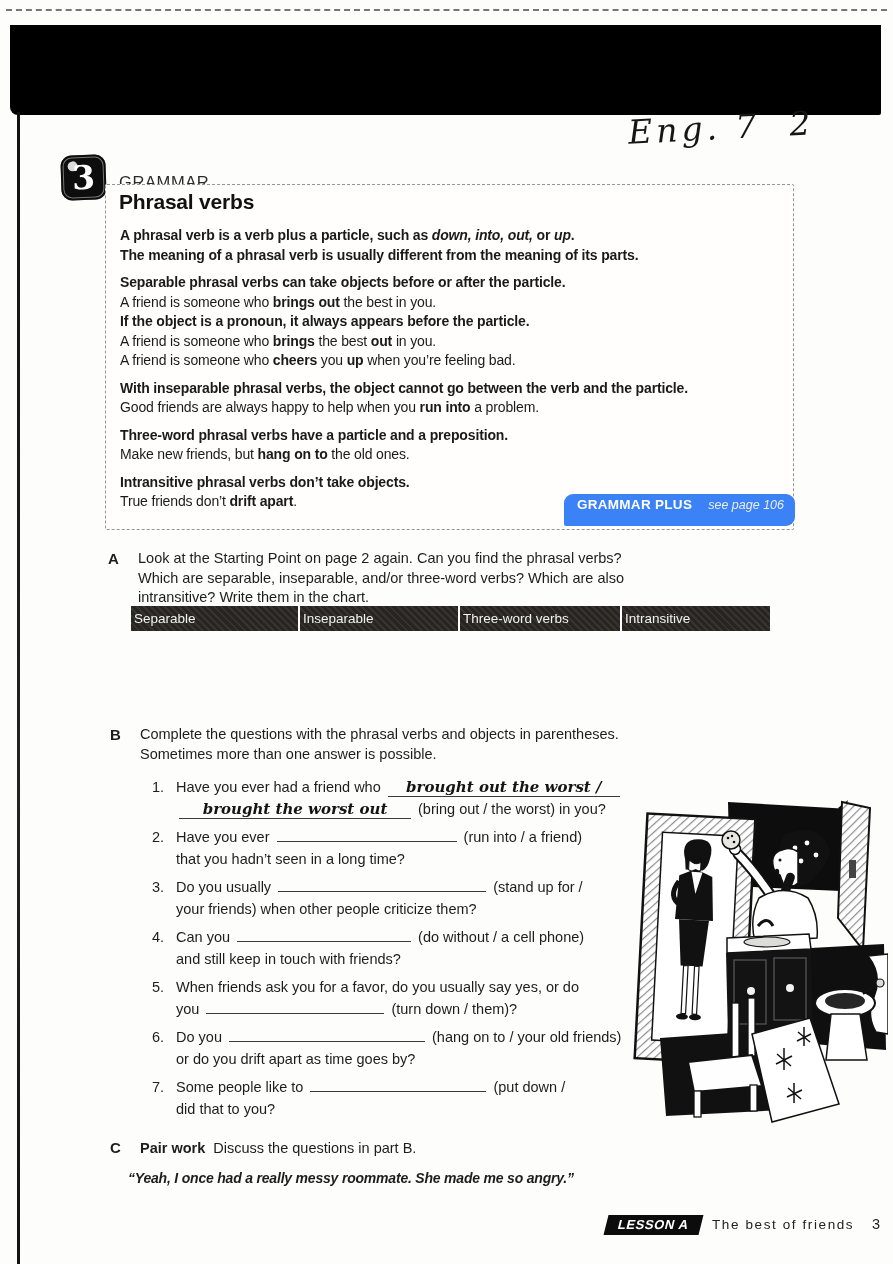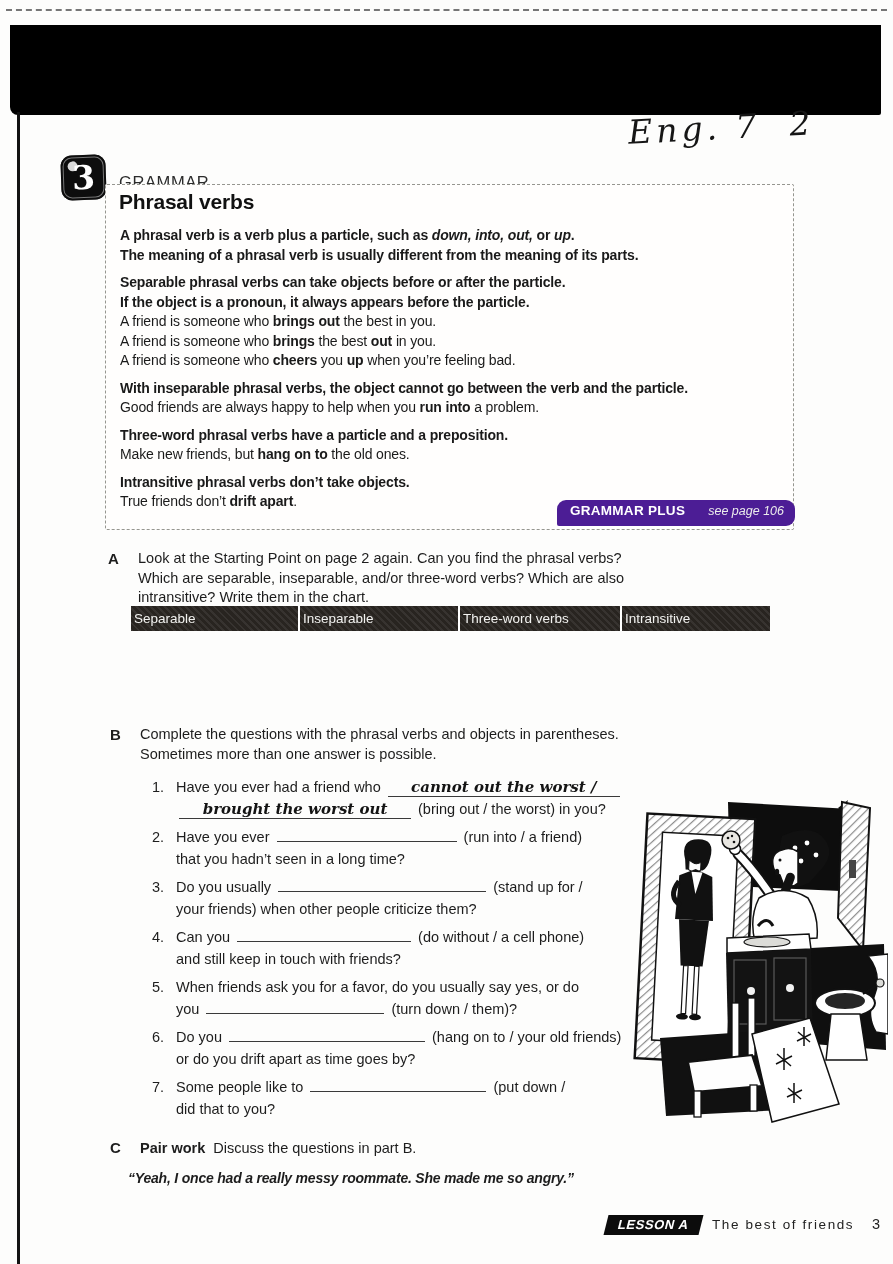--- a/index.html
+++ b/index.html
@@ -31,23 +31,23 @@
     border:1px dashed #969690;border-radius:2px;background:#fffefd;}
   .box-title{position:absolute;left:13px;top:5px;font-size:21px;font-weight:bold;
     letter-spacing:-.2px;color:#111;}
   .rules{position:absolute;left:14px;top:41px;right:10px;font-size:14px;
     letter-spacing:-.15px;color:#1a1a1a;}
   .rule-group{margin-bottom:8px;}
   .tline{line-height:19.5px;}
   .tline.rule{font-weight:bold;}
   .b{font-weight:bold;}
   .i{font-style:italic;}
-  .plus-badge{position:absolute;right:-2px;bottom:3px;background:#4c1d95;color:#fff;
-    border-radius:9px 9px 9px 2px;padding:3px 11px 8px 13px;font-size:13.5px;
-    display:flex;gap:23px;align-items:baseline;}
+  .plus-badge{position:absolute;right:-2px;bottom:3px;background:#3b82f6;color:#fff;
+    border-radius:9px 9px 9px 2px;padding:3px 11px 14px 13px;font-size:13.5px;
+    display:flex;gap:16px;align-items:baseline;}
   .plus-badge .pb-title{font-weight:bold;letter-spacing:.3px;}
   .plus-badge .pb-note{font-style:italic;font-size:12.5px;color:#ececec;}
   
   .section{position:absolute;font-size:14.5px;line-height:20px;}
   .sec-letter{position:absolute;left:0;top:0;font-weight:bold;font-size:15px;}
   .sec-body{margin-left:30px;}
   #section-a{left:108px;top:549px;width:590px;}
   #section-b{left:110px;top:725px;width:580px;}
   
   .table-a{position:absolute;left:131px;top:606px;width:639px;height:25px;
@@ -103,22 +103,22 @@
 
   <div class="grammar-box">
     <div class="box-title">Phrasal verbs</div>
     <div class="rules">
         <div class="rule-group">
           <div class="tline rule"><span>A phrasal verb is a verb plus a particle, such as </span><span class="i">down, into, out,</span><span> or </span><span class="i">up</span><span>.</span></div>
           <div class="tline rule"><span>The meaning of a phrasal verb is usually different from the meaning of its parts.</span></div>
         </div>
         <div class="rule-group">
           <div class="tline rule"><span>Separable phrasal verbs can take objects before or after the particle.</span></div>
+          <div class="tline"><span>A friend is someone who </span><span class="b">brings out</span><span> the best in you.</span></div>
           <div class="tline rule"><span>If the object is a pronoun, it always appears before the particle.</span></div>
-          <div class="tline"><span>A friend is someone who </span><span class="b">brings out</span><span> the best in you.</span></div>
           <div class="tline"><span>A friend is someone who </span><span class="b">brings</span><span> the best </span><span class="b">out</span><span> in you.</span></div>
           <div class="tline"><span>A friend is someone who </span><span class="b">cheers</span><span> you </span><span class="b">up</span><span> when you’re feeling bad.</span></div>
         </div>
         <div class="rule-group">
           <div class="tline rule"><span>With inseparable phrasal verbs, the object cannot go between the verb and the particle.</span></div>
           <div class="tline"><span>Good friends are always happy to help when you </span><span class="b">run into</span><span> a problem.</span></div>
         </div>
         <div class="rule-group">
           <div class="tline rule"><span>Three-word phrasal verbs have a particle and a preposition.</span></div>
           <div class="tline"><span>Make new friends, but </span><span class="b">hang on to</span><span> the old ones.</span></div>
@@ -155,21 +155,21 @@
     <div class="sec-body">
         <div class="tline"><span>Complete the questions with the phrasal verbs and objects in parentheses.</span></div>
         <div class="tline"><span>Sometimes more than one answer is possible.</span></div>
       </div>
   </div>
 
   <div id="questions">
       <div class="question">
         <div class="qnum">1.</div>
         <div class="qbody">
-          <div class="tline"><span>Have you ever had a friend who </span><span class="blank ans" style="width: 232px;">cannot out the worst /</span></div>
+          <div class="tline"><span>Have you ever had a friend who </span><span class="blank ans" style="width: 232px;">brought out the worst /</span></div>
           <div class="tline"><span class="blank ans" style="width: 232px;">brought the worst out</span><span> (bring out / the worst) in you?</span></div>
         </div>
       </div>
       <div class="question">
         <div class="qnum">2.</div>
         <div class="qbody">
           <div class="tline"><span>Have you ever </span><span class="blank" style="width: 180px;"></span><span> (run into / a friend)</span></div>
           <div class="tline"><span>that you hadn’t seen in a long time?</span></div>
         </div>
       </div>

